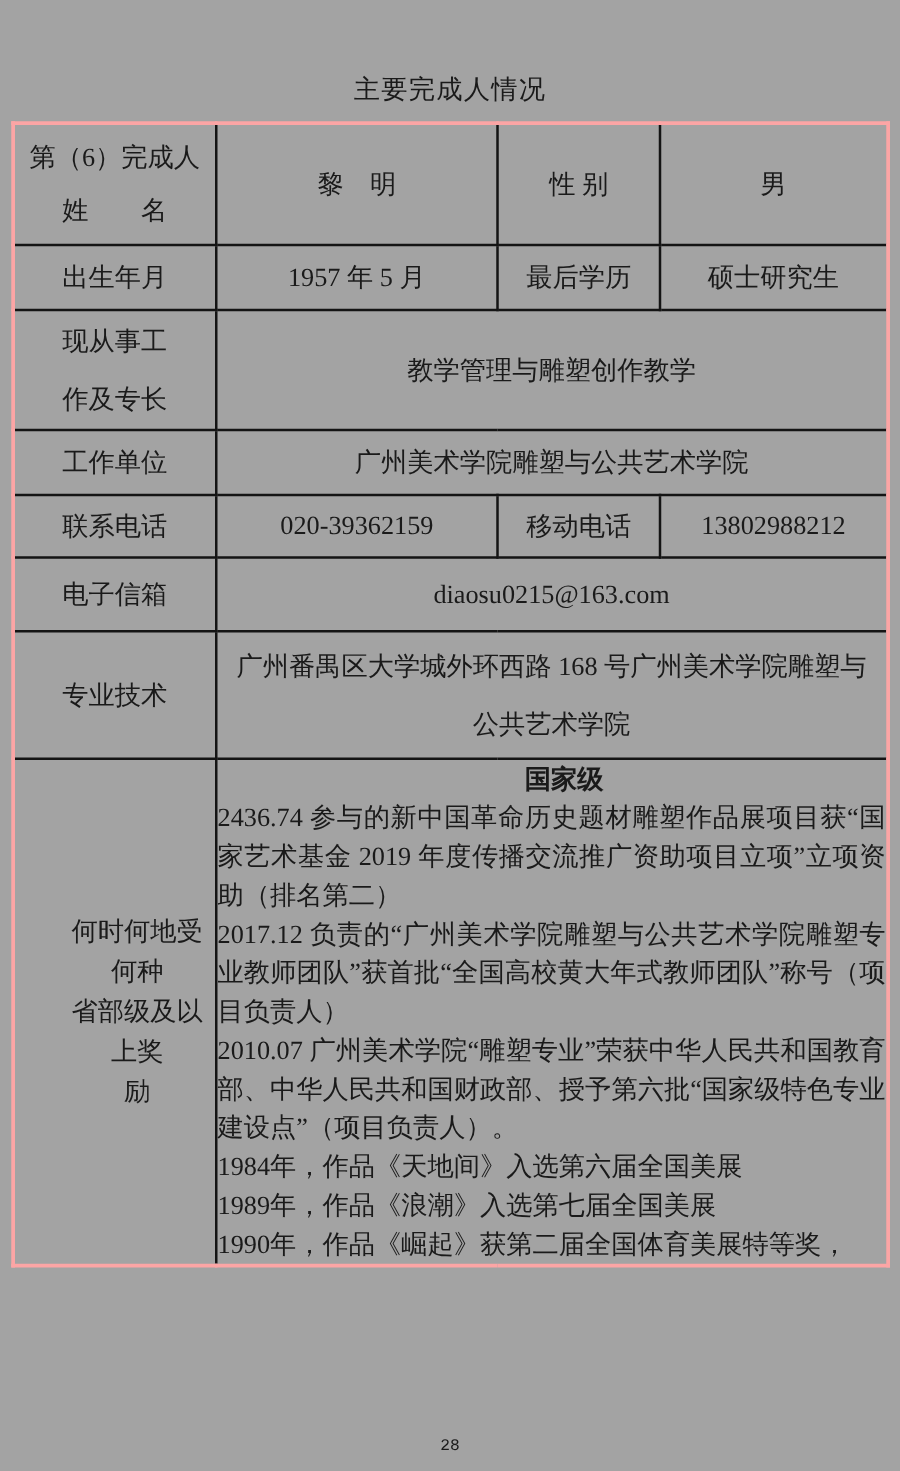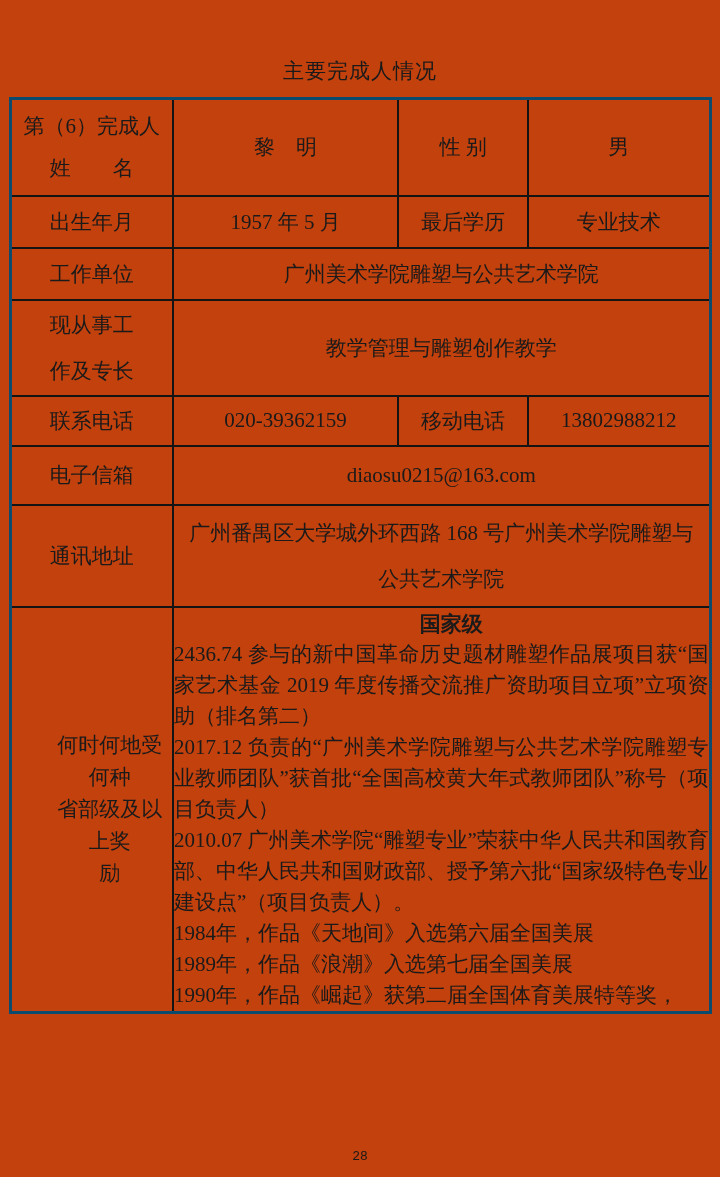--- a/index.html
+++ b/index.html
@@ -6,35 +6,35 @@
   html, body { margin: 0; padding: 0; }
   body {
     width: 720px; height: 1177px;
     background: #ffffff;
     color: #1a1a1a;
     font-family: "Liberation Serif", "DejaVu Serif", serif;
   }
   .page {
     position: relative;
     width: 720px; height: 1177px;
-    background: #c2410c;
+    background: #a3a3a3;
     overflow: hidden;
   }
   .doc-title {
     padding-top: 57px;
     text-align: center;
     font-size: 21px;
     letter-spacing: 1px;
   }
   table.info {
     width: 700px;
     margin: 12px auto 0 auto;
     border-collapse: collapse;
     table-layout: fixed;
-    border: 3px solid #0c4a6e;
+    border: 3px solid #fca5a5;
   }
   table.info td {
     border: 2px solid #141414;
     text-align: center;
     vertical-align: middle;
     font-size: 21px;
     padding: 0;
     overflow: hidden;
   }
   .lh42 div { line-height: 42px; }
@@ -89,51 +89,51 @@
       </td>
       <td>黎　明</td>
       <td>性 别</td>
       <td>男</td>
     </tr>
 
     <tr style="height:52px">
       <td>出生年月</td>
       <td>1957 年 5 月</td>
       <td>最后学历</td>
-      <td>专业技术</td>
+      <td>硕士研究生</td>
     </tr>
 
-
-    <tr style="height:52px">
-      <td>工作单位</td>
-      <td colspan="3">广州美术学院雕塑与公共艺术学院</td>
-    </tr>
 
     <tr style="height:96px">
       <td class="lh46">
         <div>现从事工</div>
         <div>作及专长</div>
       </td>
       <td colspan="3">教学管理与雕塑创作教学</td>
+    </tr>
+
+    <tr style="height:52px">
+      <td>工作单位</td>
+      <td colspan="3">广州美术学院雕塑与公共艺术学院</td>
     </tr>
 
     <tr style="height:50px">
       <td>联系电话</td>
       <td>020-39362159</td>
       <td>移动电话</td>
       <td>13802988212</td>
     </tr>
 
     <tr style="height:59px">
       <td>电子信箱</td>
       <td colspan="3">diaosu0215@163.com</td>
     </tr>
 
     <tr style="height:102px">
-      <td>通讯地址</td>
+      <td>专业技术</td>
       <td colspan="3" class="lh46">
         <div>广州番禺区大学城外环西路 168 号广州美术学院雕塑与</div>
         <div>公共艺术学院</div>
       </td>
     </tr>
 
     <tr style="height:404px">
       <td class="lh32">
         <div>何时何地受何种</div>
         <div>省部级及以上奖</div>

